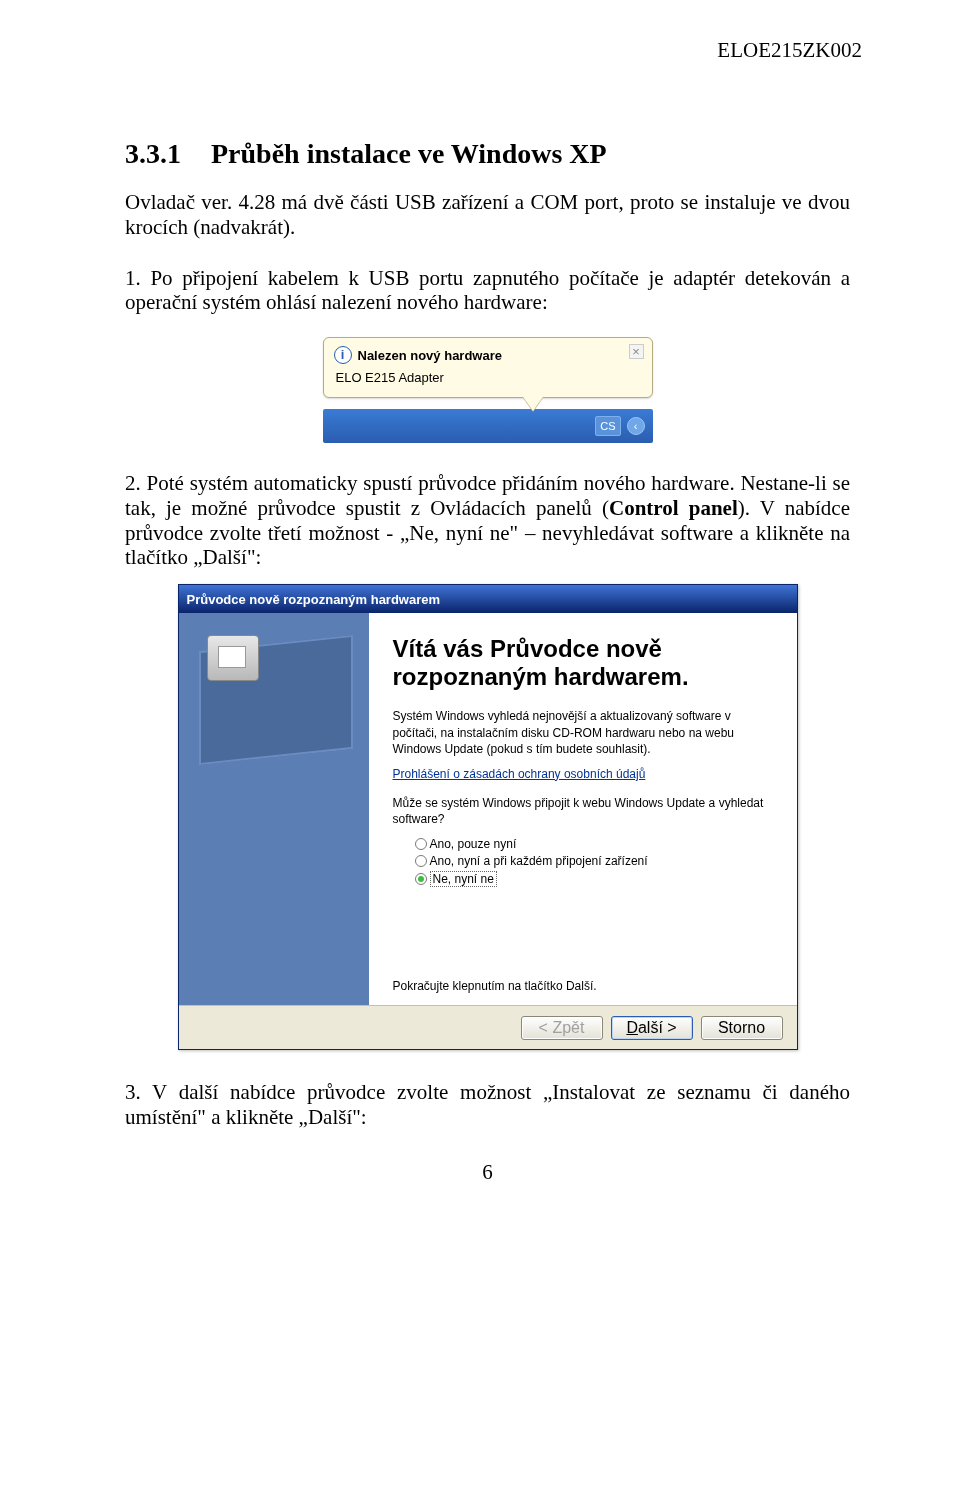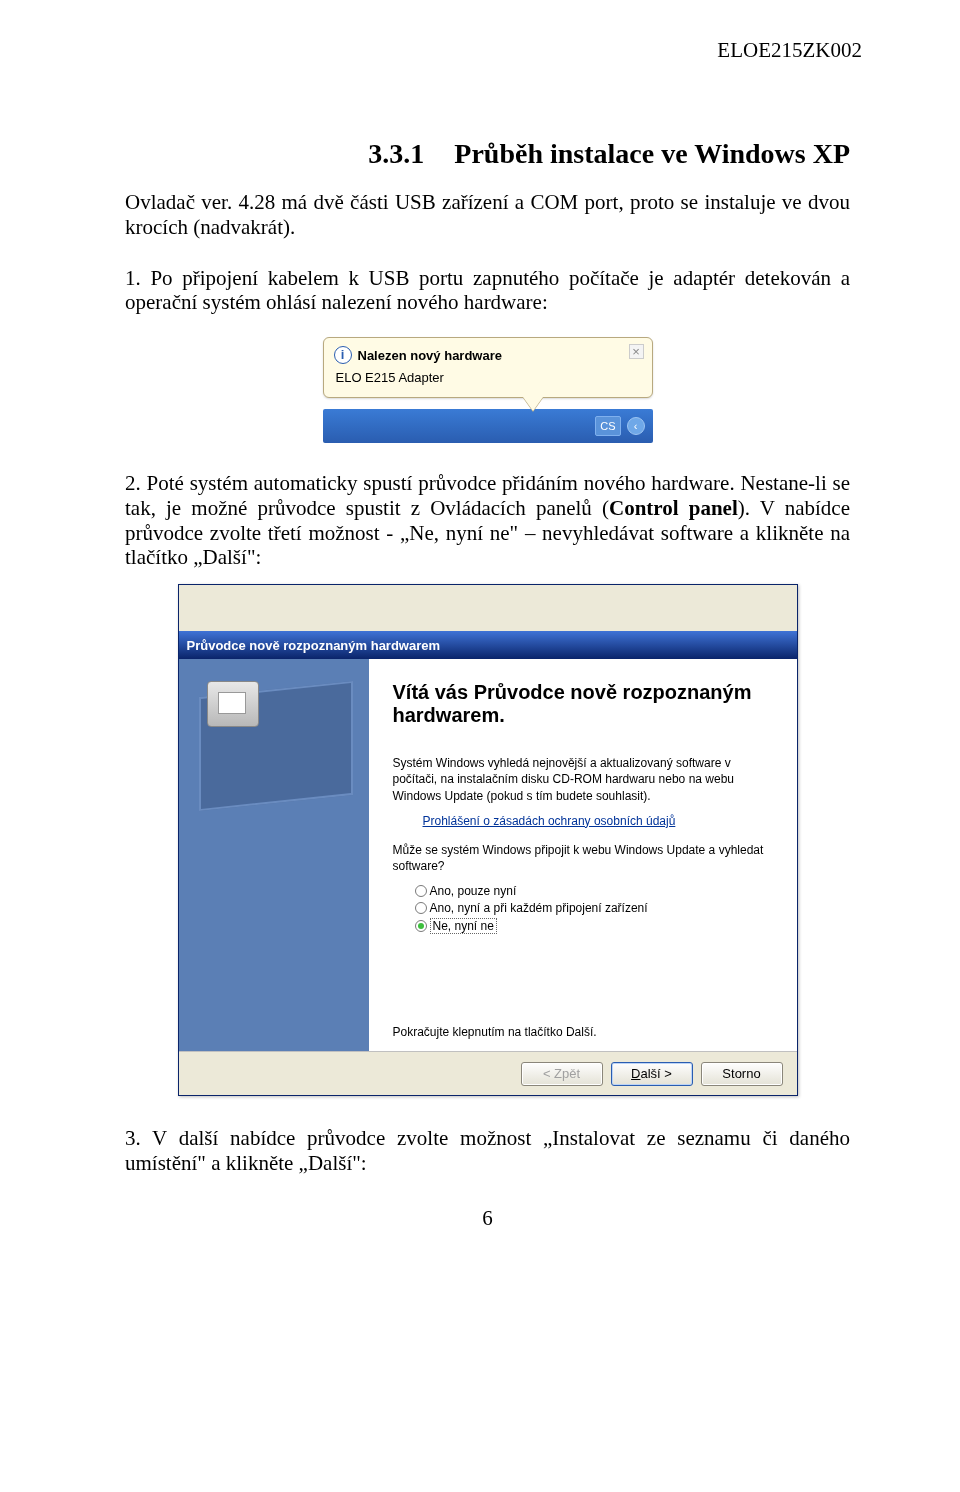--- a/index.html
+++ b/index.html
@@ -20,21 +20,20 @@
     position: absolute;
     top: 38px;
     right: 98px;
     font-size: 21px;
     font-family: "Times New Roman", serif;
   }
   .section-heading {
     font-size: 28px;
     font-weight: bold;
     margin-top: 98px;
-    text-align: right;
   }
   .section-heading .num {
     display: inline-block;
     margin-right: 30px;
   }
   .body-text {
     font-size: 21px;
     line-height: 1.18;
     margin-top: 20px;
     text-align: justify;
@@ -135,21 +134,20 @@
   }
   .wizard-titlebar {
     height: 28px;
     background: linear-gradient(#3f73d6, #0a246a);
     color: #fff;
     font-size: 13px;
     font-weight: bold;
     display: flex;
     align-items: center;
     padding: 0 8px;
-    margin-top: 46px;
   }
   .wizard-body {
     display: flex;
     height: 392px;
   }
   .wizard-left {
     width: 190px;
     background: #5b7fb5;
     position: relative;
     overflow: hidden;
@@ -181,27 +179,27 @@
   }
   .wizard-right {
     flex: 1;
     background: #fff;
     padding: 22px 24px 10px 24px;
     font-size: 12px;
     color: #000;
     position: relative;
   }
   .wizard-heading {
-    font-size: 20px;
+    font-size: 24px;
     font-weight: bold;
     line-height: 1.15;
-    margin-bottom: 28px;
+    margin-bottom: 18px;
   }
   .wizard-desc { line-height: 1.35; margin-bottom: 10px; }
-  .wizard-link { color: #003399; text-decoration: underline; display: inline-block; margin-bottom: 14px; margin-left: 30px; }
+  .wizard-link { color: #003399; text-decoration: underline; display: inline-block; margin-bottom: 14px; }
   .wizard-question { margin-bottom: 10px; line-height: 1.35; }
   .wizard-options { margin-left: 22px; }
   .wizard-option { display: flex; align-items: center; gap: 3px; margin-bottom: 3px; font-size: 12px; }
   .radio {
     width: 12px; height: 12px; border-radius: 50%;
     border: 1px solid #7a7a7a; background: #fff;
     display: inline-block; position: relative; flex-shrink: 0;
   }
   .radio.checked::after {
     content: ""; position: absolute; top: 2px; left: 2px;
@@ -219,21 +217,21 @@
     border-top: 1px solid #c0c0c0;
     display: flex;
     justify-content: flex-end;
     align-items: center;
     gap: 8px;
     padding-right: 14px;
   }
   .wbtn {
     min-width: 82px;
     height: 24px;
-    font-size: 13px;
+    font-size: 16px;
     font-family: Tahoma, sans-serif;
     background: linear-gradient(#fefefe, #e4e2d6);
     border: 1px solid #8a867a;
     border-radius: 3px;
     text-align: center;
     line-height: 22px;
     box-shadow: inset 0 0 0 1px #fff;
   }
   .wbtn.disabled { color: #a0a0a0; }
   .wbtn.default { border: 1px solid #2a5db0; box-shadow: inset 0 0 0 1px #bcd4f6; }

